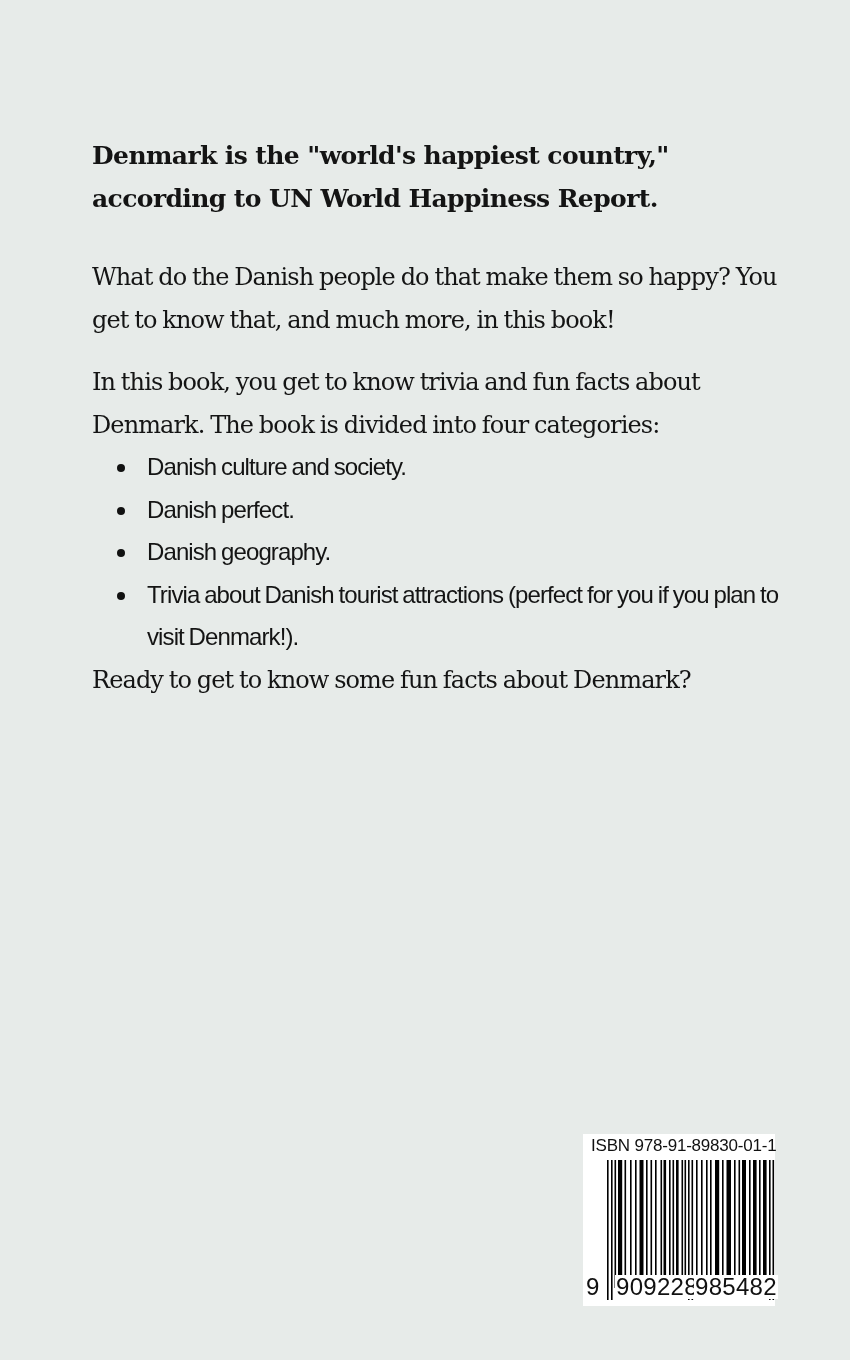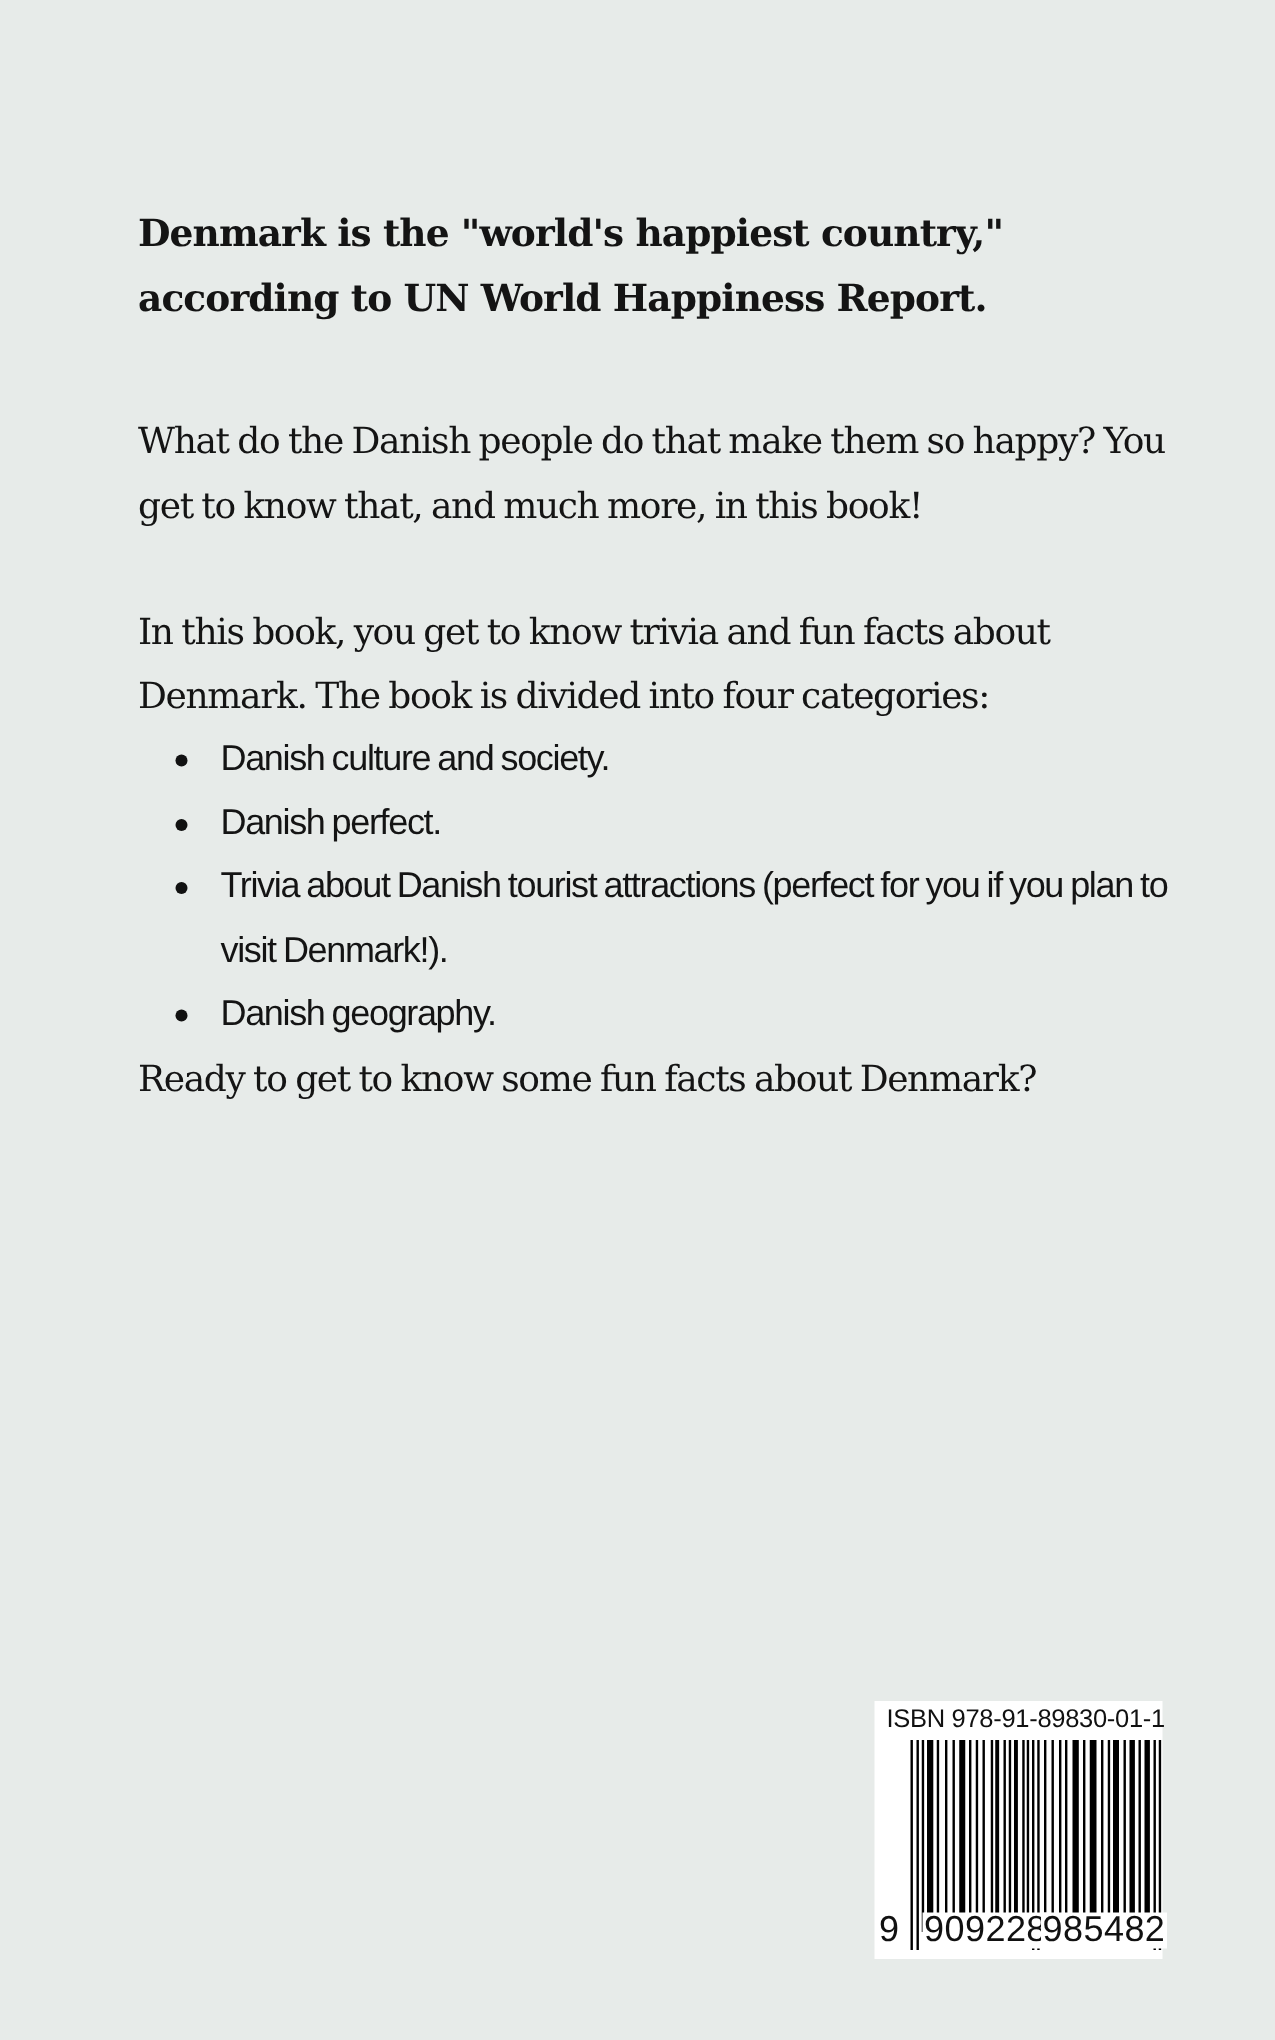--- a/index.html
+++ b/index.html
@@ -30,22 +30,22 @@
       letter-spacing: -0.6px;
     }
     .para {
       font-family: "DejaVu Serif", serif;
       font-size: 24px;
       line-height: 42.5px;
       margin: 0;
       letter-spacing: -0.9px;
       word-spacing: -1px;
     }
-    .p1 { margin-top: 53px; }
-    .p2 { margin-top: 42px; }
+    .p1 { margin-top: 36px; }
+    .p2 { margin-top: 20px; }
     .p3 { }
     ul.cats {
       list-style: none;
       margin: 0;
       padding: 0;
     }
     ul.cats li {
       position: relative;
       padding-left: 55px;
       font-family: Liberation Sans, sans-serif;
@@ -115,25 +115,25 @@
     <li>
       <span class="bullet"></span>
       <span>Danish culture and society.</span>
     </li>
     <li>
       <span class="bullet"></span>
       <span>Danish perfect.</span>
     </li>
     <li>
       <span class="bullet"></span>
-      <span>Trivia about Danish tourist attractions (perfect for you if you plan to visit Denmark!).</span>
+      <span>Danish geography.</span>
     </li>
     <li>
       <span class="bullet"></span>
-      <span>Danish geography.</span>
+      <span>Trivia about Danish tourist attractions (perfect for you if you plan to visit Denmark!).</span>
     </li>
   </ul>
   <p class="para p3">Ready to get to know some fun facts about Denmark?</p>
 </div>
 
 <div class="barcode-box">
   <svg class="bars" viewBox="0 0 213 172" width="213" height="172">
     <g fill="#000">
 
       <rect x="24" y="26" width="1.6" height="140"></rect>

